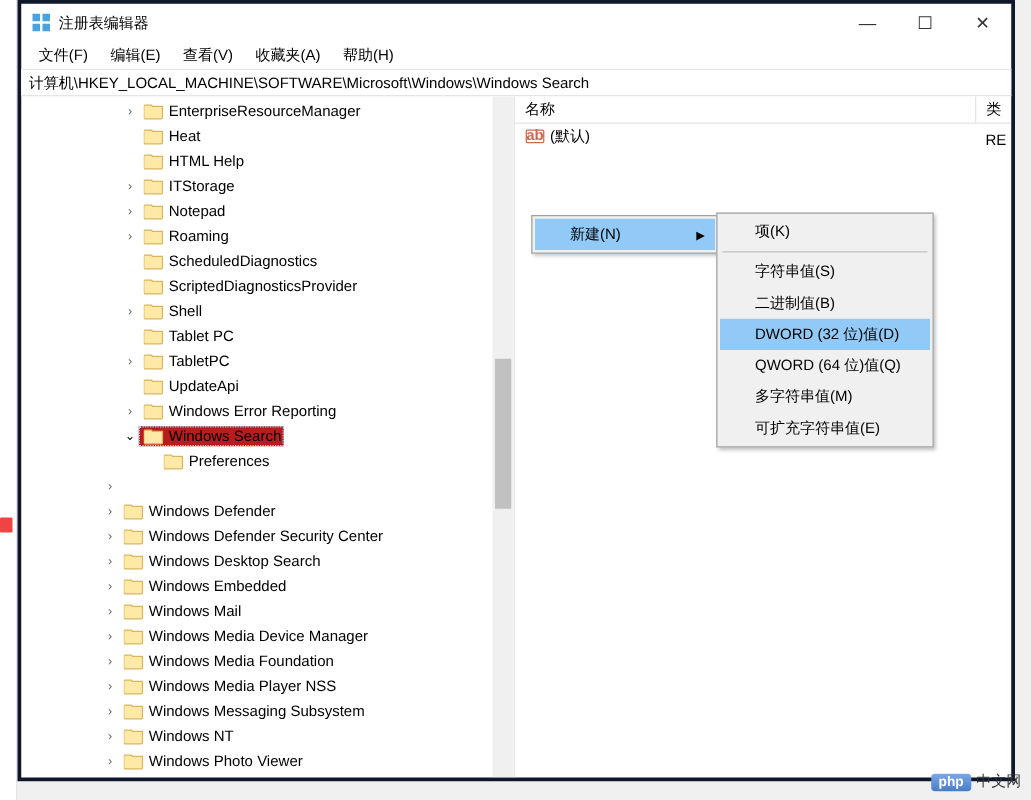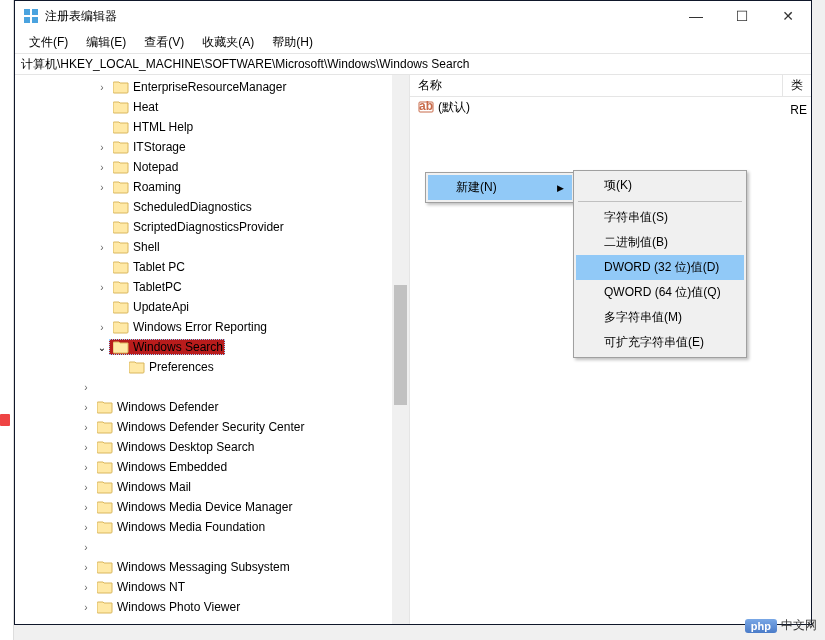--- a/index.html
+++ b/index.html
@@ -1,17 +1,17 @@
 <!DOCTYPE html>
 <html><head>
 <meta charset="utf-8">
 <style>
 * { box-sizing: border-box; margin: 0; padding: 0; font-family: "Microsoft YaHei", "Segoe UI", sans-serif; font-size: 12px; }
 body { background: #f0f0f0; width: 825px; height: 640px; overflow: hidden; position: relative; }
-.window { position: absolute; left: 14px; top: 0; width: 798px; height: 625px; background: #fff; border: 1px solid #0f172a; display: flex; flex-direction: column; }
+.window { position: absolute; left: 14px; top: 0; width: 798px; height: 625px; background: #fff; border: 3px solid #0f172a; display: flex; flex-direction: column; }
 .titlebar { height: 30px; display: flex; align-items: center; padding: 0 0 0 8px; }
 .app-icon { width: 16px; height: 16px; margin-right: 6px; }
 .app-icon svg { width: 16px; height: 16px; }
 .title { flex: 1; font-size: 12px; }
 .win-controls { display: flex; }
 .win-btn { width: 46px; height: 30px; display: flex; align-items: center; justify-content: center; font-size: 14px; color: #333; cursor: pointer; }
 .menubar { height: 22px; display: flex; align-items: center; padding: 0 6px; gap: 2px; }
 .menu-item { padding: 2px 8px; cursor: pointer; }
 .addressbar { height: 22px; border-top: 1px solid #e5e5e5; border-bottom: 1px solid #e5e5e5; padding: 2px 6px; background: #fff; display: flex; align-items: center; }
 .splitter { flex: 1; display: flex; overflow: hidden; position: relative; }
@@ -279,20 +279,26 @@
             <span class="expander">›</span>
             <span class="tree-label-wrap">
               <span class="folder-icon"><svg viewBox="0 0 16 14">
                   <path d="M1 2h5l1 1h8v9a1 1 0 0 1-1 1H1a1 1 0 0 1-1-1V3a1 1 0 0 1 1-1z" fill="#ffe9a6" stroke="#d9b65c"></path>
                 </svg></span>
               <span>Windows Media Foundation</span>
             </span>
           </div>
           <div class="tree-row" style="padding-left: 64px;">
             <span class="expander">›</span>
+            <span class="tree-label-wrap">
+              <span class="folder-icon"><svg viewBox="0 0 16 14">
+                  <path d="M1 2h5l1 1h8v9a1 1 0 0 1-1 1H1a1 1 0 0 1-1-1V3a1 1 0 0 1 1-1z" fill="#ffe9a6" stroke="#d9b65c"></path>
+                </svg></span>
+              <span>Windows Media Player NSS</span>
+            </span>
           </div>
           <div class="tree-row" style="padding-left: 64px;">
             <span class="expander">›</span>
             <span class="tree-label-wrap">
               <span class="folder-icon"><svg viewBox="0 0 16 14">
                   <path d="M1 2h5l1 1h8v9a1 1 0 0 1-1 1H1a1 1 0 0 1-1-1V3a1 1 0 0 1 1-1z" fill="#ffe9a6" stroke="#d9b65c"></path>
                 </svg></span>
               <span>Windows Messaging Subsystem</span>
             </span>
           </div>

